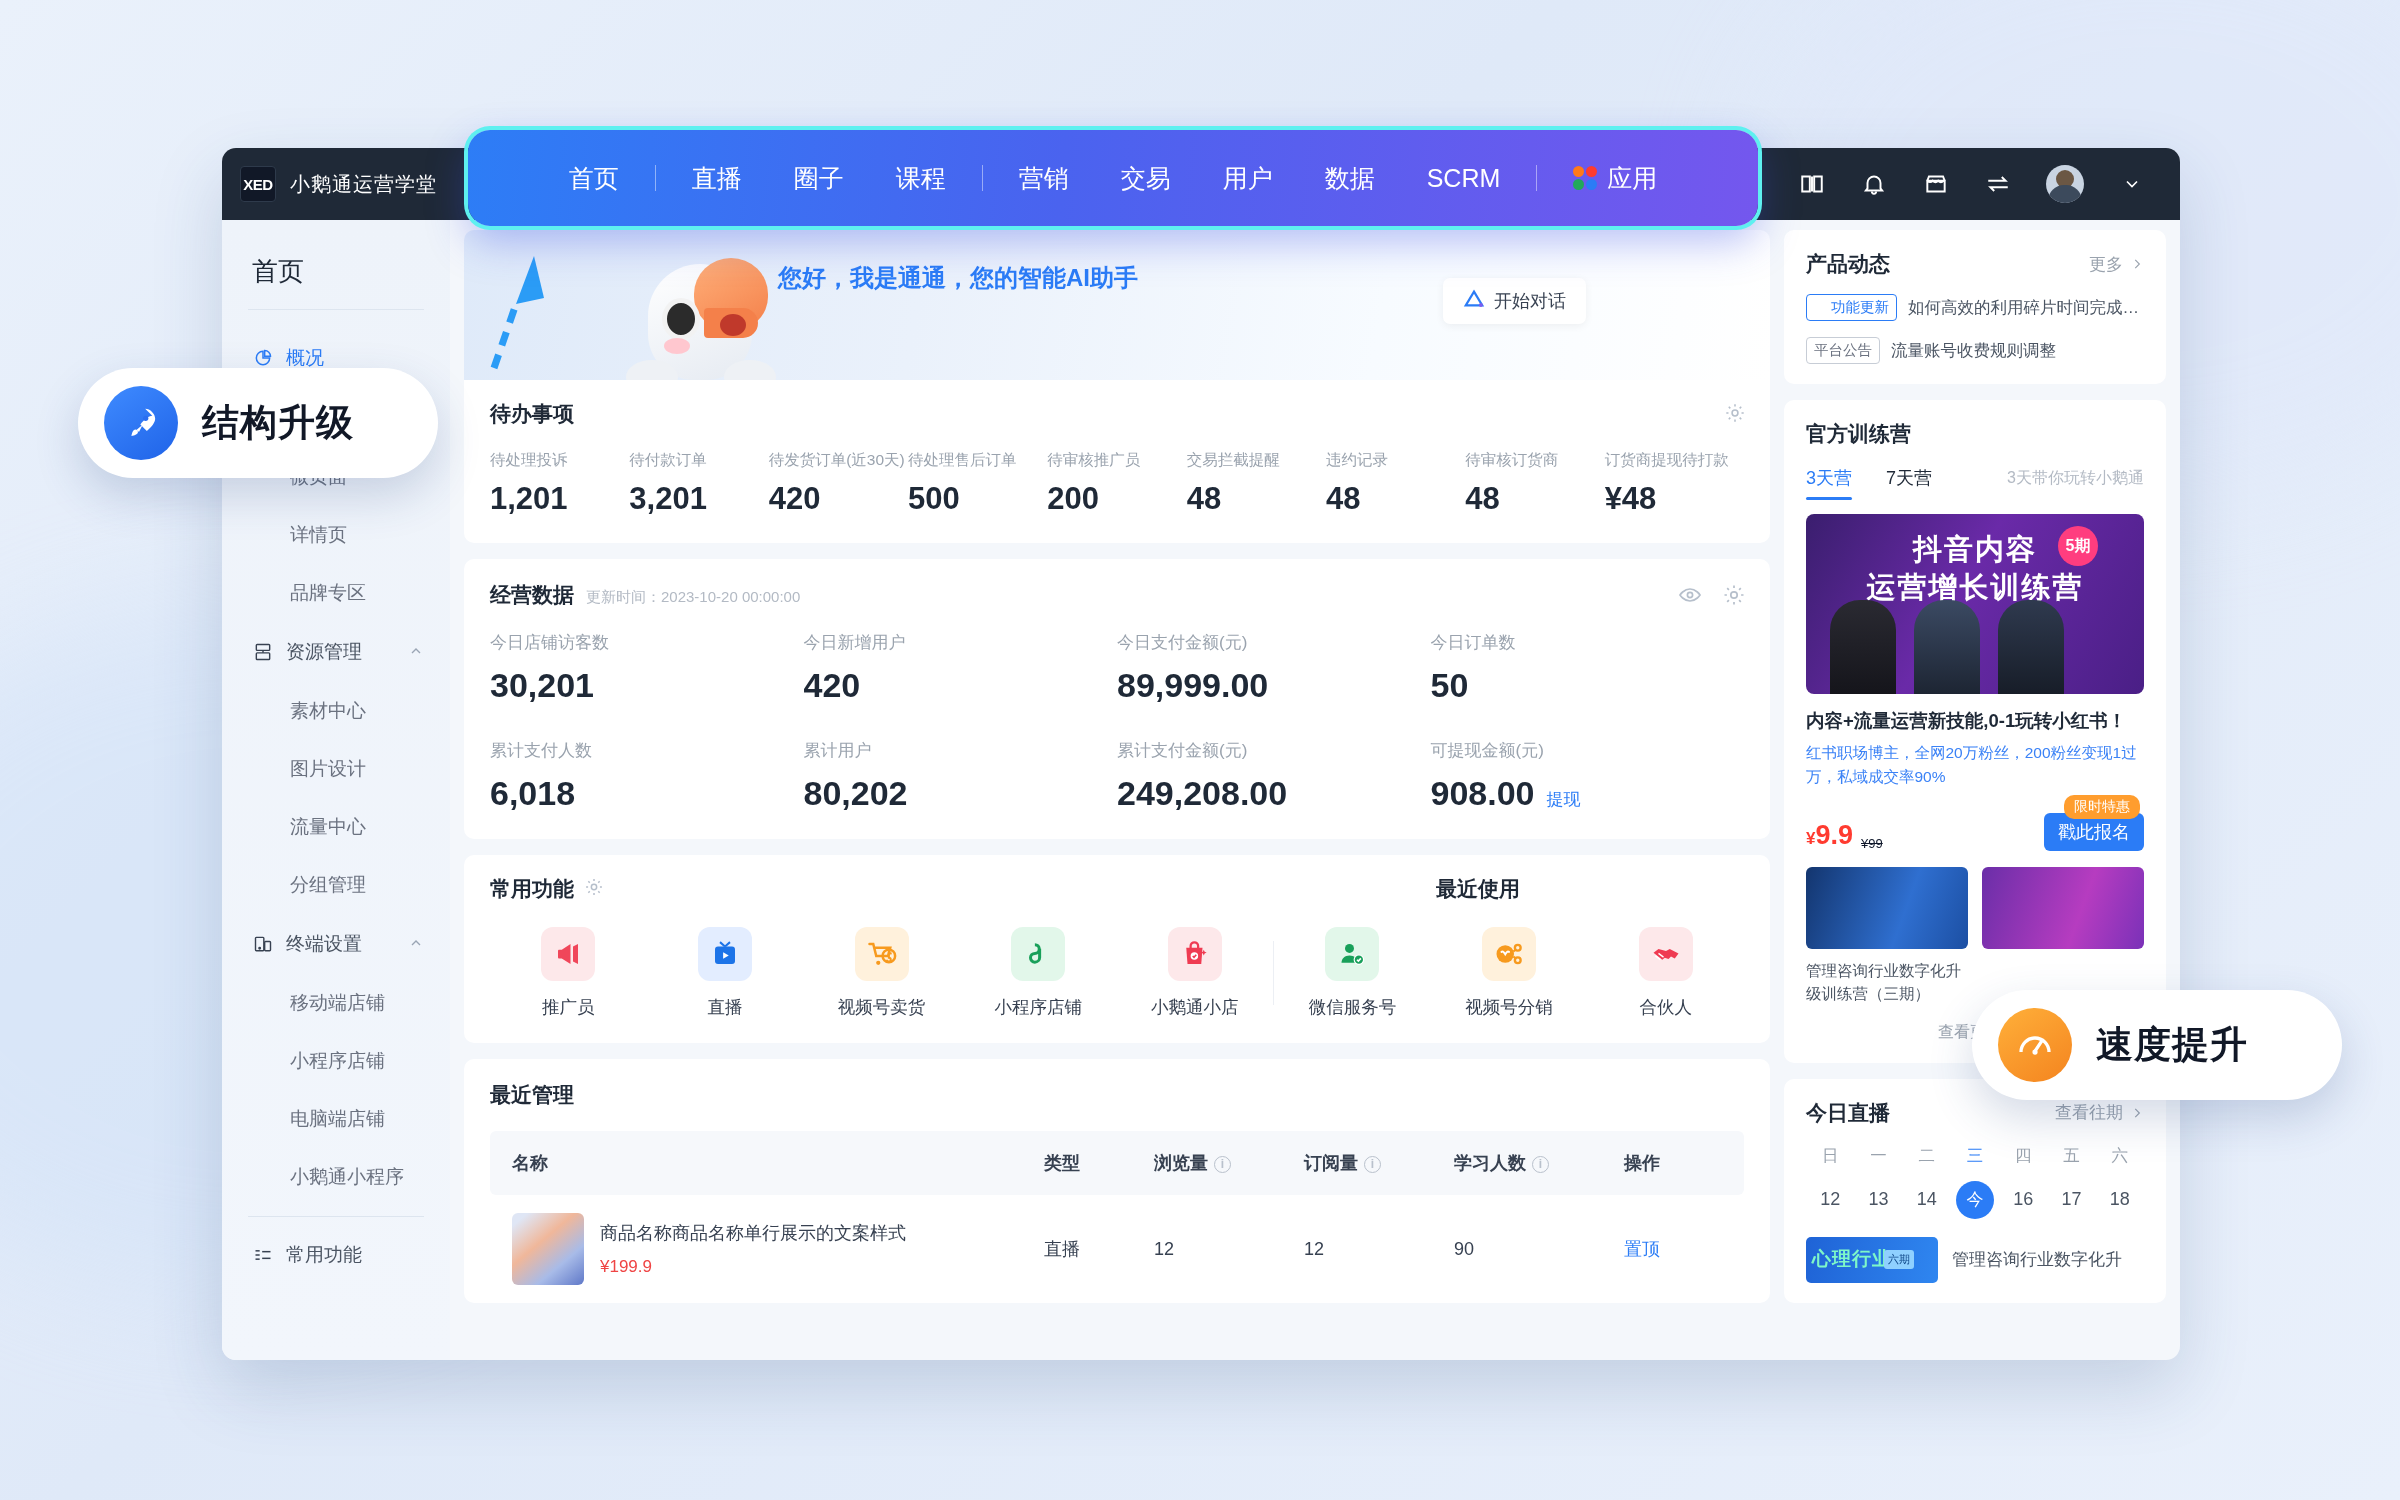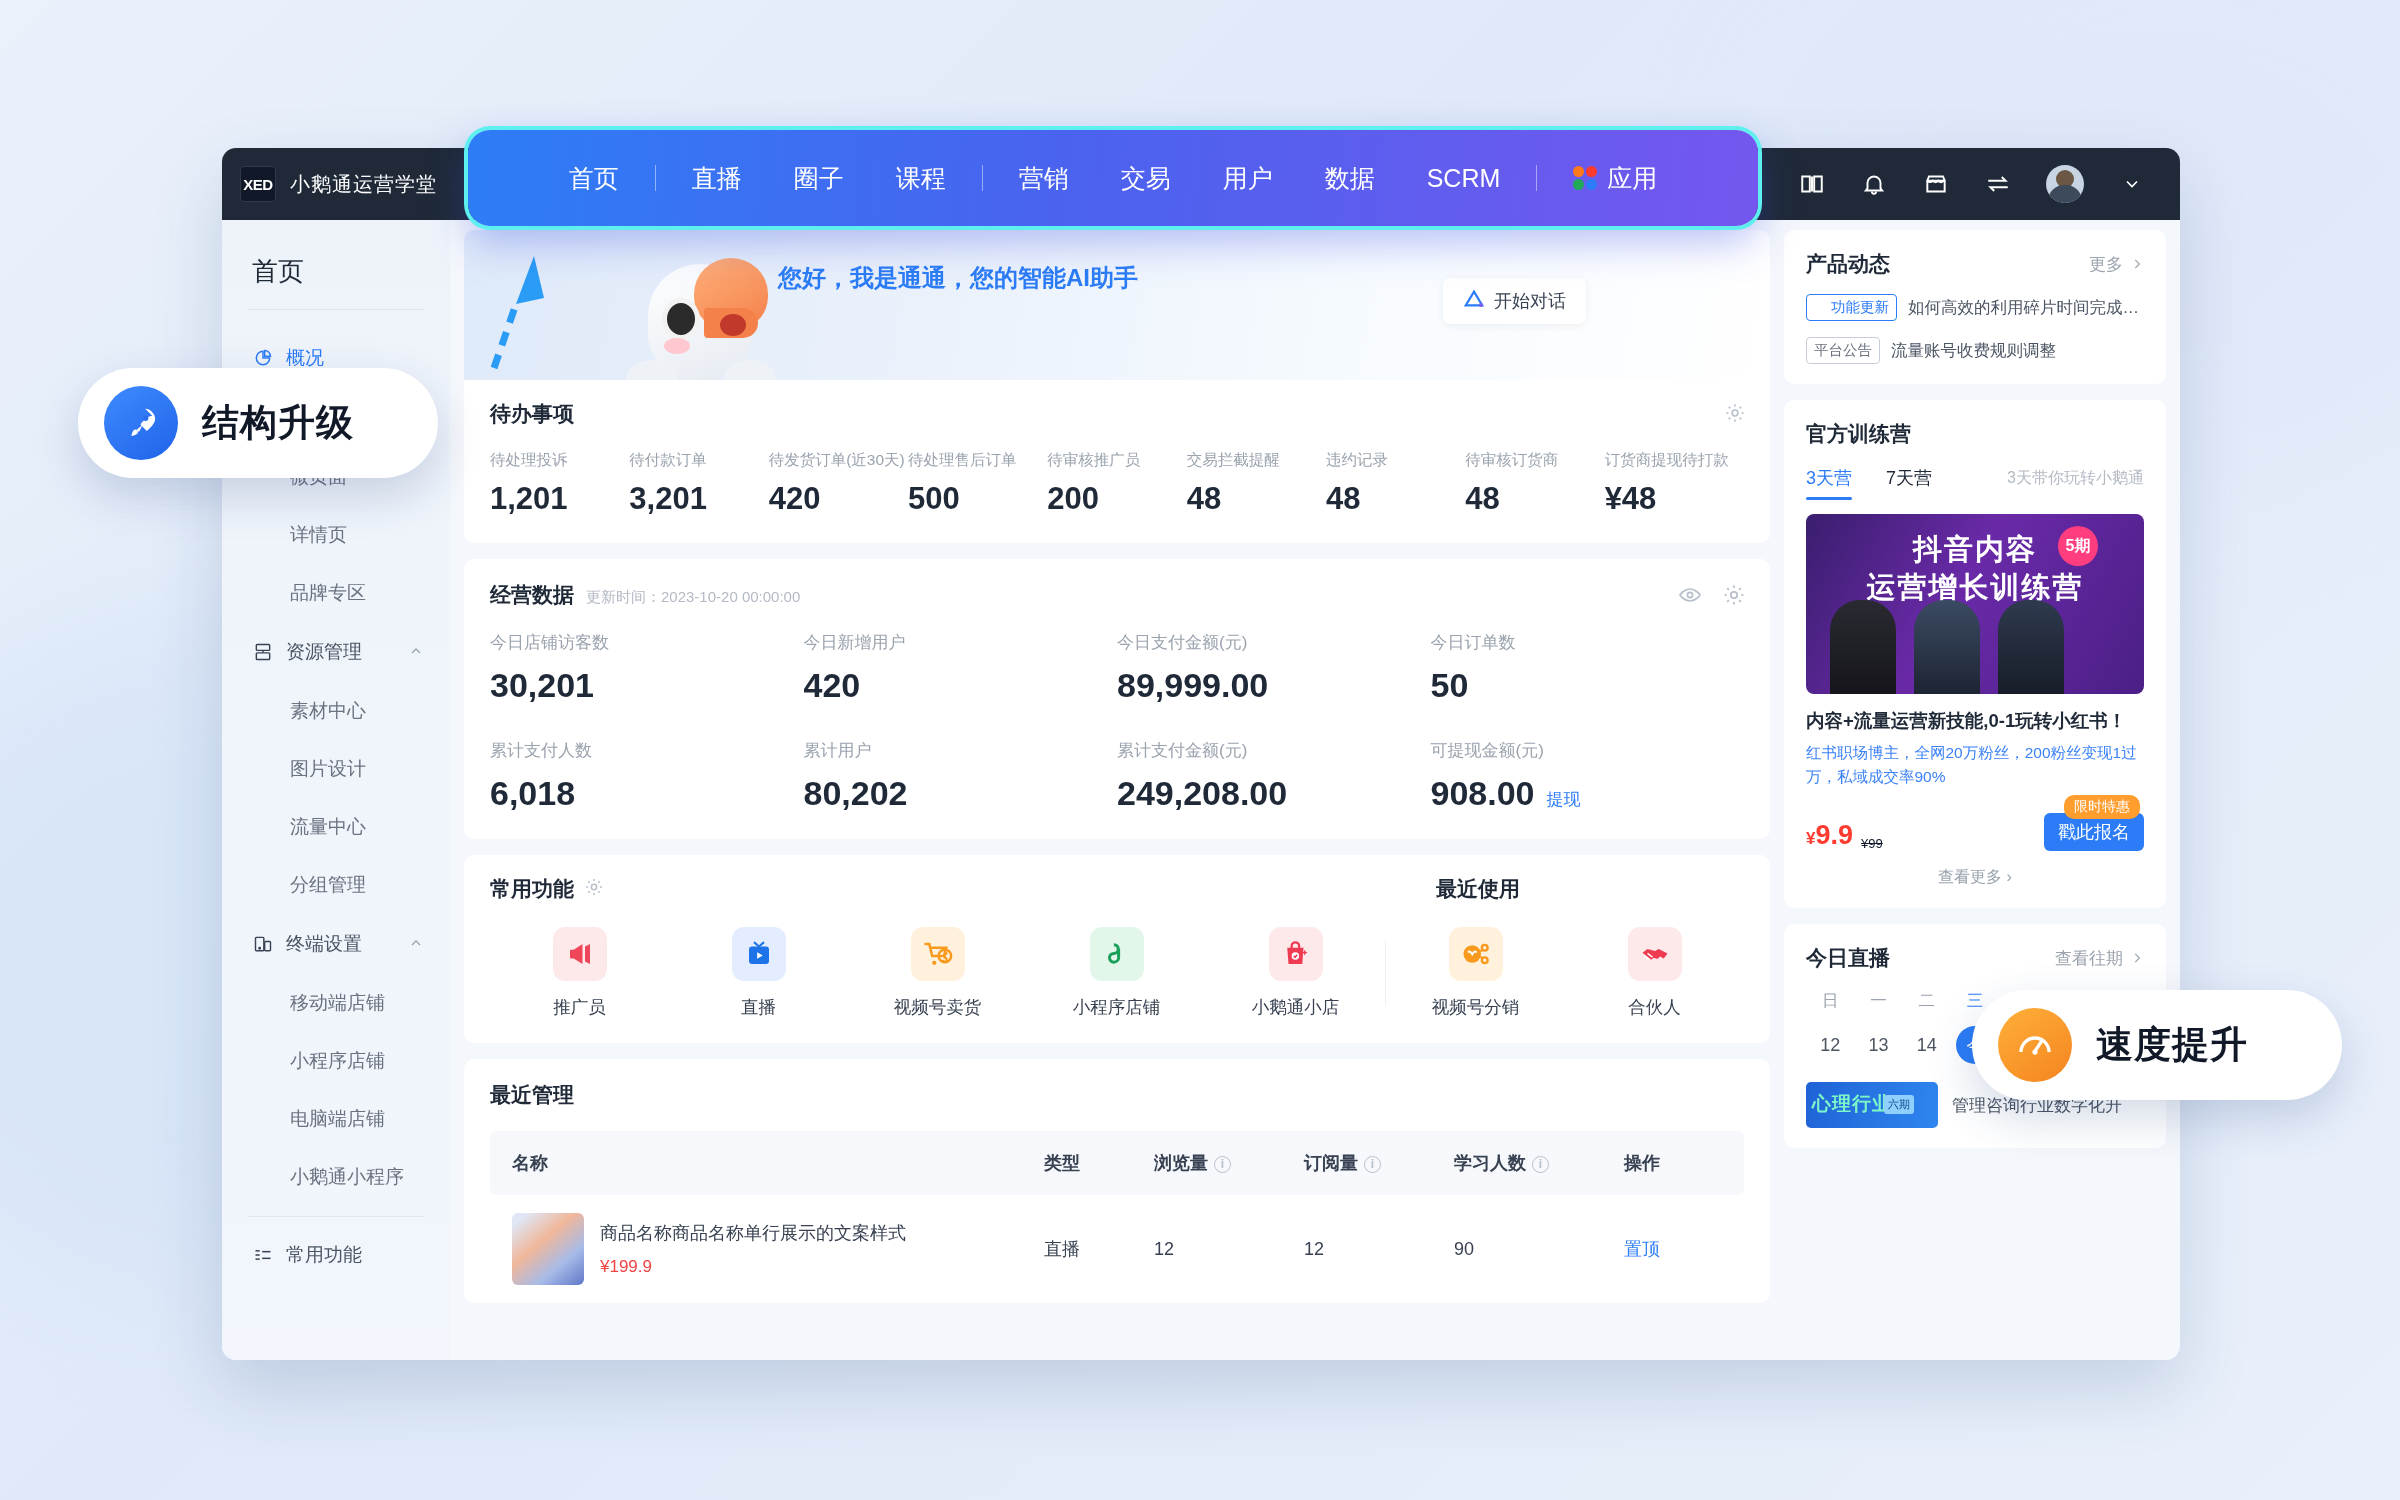--- a/index.html
+++ b/index.html
@@ -574,20 +574,32 @@
                   <path d="M5 7h13l-1 13H6L5 7z"></path>
                   <path d="M8.5 8V5.6a3 3 0 0 1 6 0V8" stroke="#ef3b52" stroke-width="1.8" fill="none"></path>
                   <circle cx="11.5" cy="13.5" r="3" fill="#fff"></circle>
                   <path d="M10.2 13.6l1 1 1.8-2" stroke="#ef3b52" stroke-width="1.3" fill="none"></path>
                   <path d="M19 8.5l.7 1.6 1.6.7-1.6.7-.7 1.6-.7-1.6-1.6-.7 1.6-.7z"></path>
                 </svg>
               </div>
               <div class="fn-label">小鹅通小店</div>
             </div>
             <div class="fn-split"></div>
+            <div class="fn-item">
+              <div class="fn-tile" style="background:#e2f7ea">
+                <svg width="30" height="30" viewBox="0 0 24 24" fill="#19a05a">
+                  <circle cx="10" cy="7.5" r="3.6"></circle>
+                  <path d="M3.6 19c0-3.6 2.9-5.8 6.4-5.8s6.4 2.2 6.4 5.8z"></path>
+                  <circle cx="17.5" cy="16.5" r="4.2" fill="#fff"></circle>
+                  <circle cx="17.5" cy="16.5" r="3.3" fill="#19a05a"></circle>
+                  <path d="M16 16.6l1.1 1.1 2-2.2" stroke="#fff" stroke-width="1.3" fill="none"></path>
+                </svg>
+              </div>
+              <div class="fn-label">微信服务号</div>
+            </div>
             <div class="fn-item">
               <div class="fn-tile" style="background:#fff1dc">
                 <svg width="30" height="30" viewBox="0 0 24 24" fill="#f79a1e">
                   <circle cx="9" cy="12" r="7"></circle>
                   <path d="M6 10.3c1.2-.8 2 .3 3 1.9 1-1.6 1.8-2.7 3-1.9" stroke="#fff" stroke-width="1.6" fill="none" stroke-linecap="round"></path>
                   <circle cx="19" cy="7" r="2.3" fill="none" stroke="#f79a1e" stroke-width="1.9"></circle>
                   <circle cx="19" cy="17" r="2.3" fill="none" stroke="#f79a1e" stroke-width="1.9"></circle>
                   <path d="M15.5 10l2-1.6M15.5 14l2 1.6" stroke="#f79a1e" stroke-width="1.7"></path>
                 </svg>
               </div>
@@ -690,20 +702,30 @@
           <div id="promo-foot">
             <div id="promo-price"><small>¥</small><span>9.9</span></div>
             <div id="promo-old">¥99</div>
             <div id="promo-btns">
               <div id="promo-tagline">限时特惠</div>
               <div id="promo-cta">戳此报名</div>
             </div>
           </div>
         </div>
 
+        <div id="promo-thumbs">
+          <div class="pthumb">
+            <div class="im" style="background:linear-gradient(110deg,#13356e,#2f6fd0 60%,#1c4fa3)"></div>
+            <div class="tx">管理咨询行业数字化升级训练营（三期）</div>
+          </div>
+          <div class="pthumb">
+            <div class="im" style="background:linear-gradient(110deg,#6a2ea8,#b63cc0 60%,#7a31b8)"></div>
+            <div class="tx"></div>
+          </div>
+        </div>
         <div id="camp-more"><span>查看更多</span> ›</div>
       </div>
 
       <div class="rcard" id="live-card">
         <div class="rhead">
           <span class="rtitle">今日直播</span>
           <span class="rmore">
             <span>查看往期</span>
             <svg width="14" height="14" viewBox="0 0 24 24" fill="none" stroke="#9aa3ae" stroke-width="2">
                 <path d="M9 5l7 7-7 7"></path>

